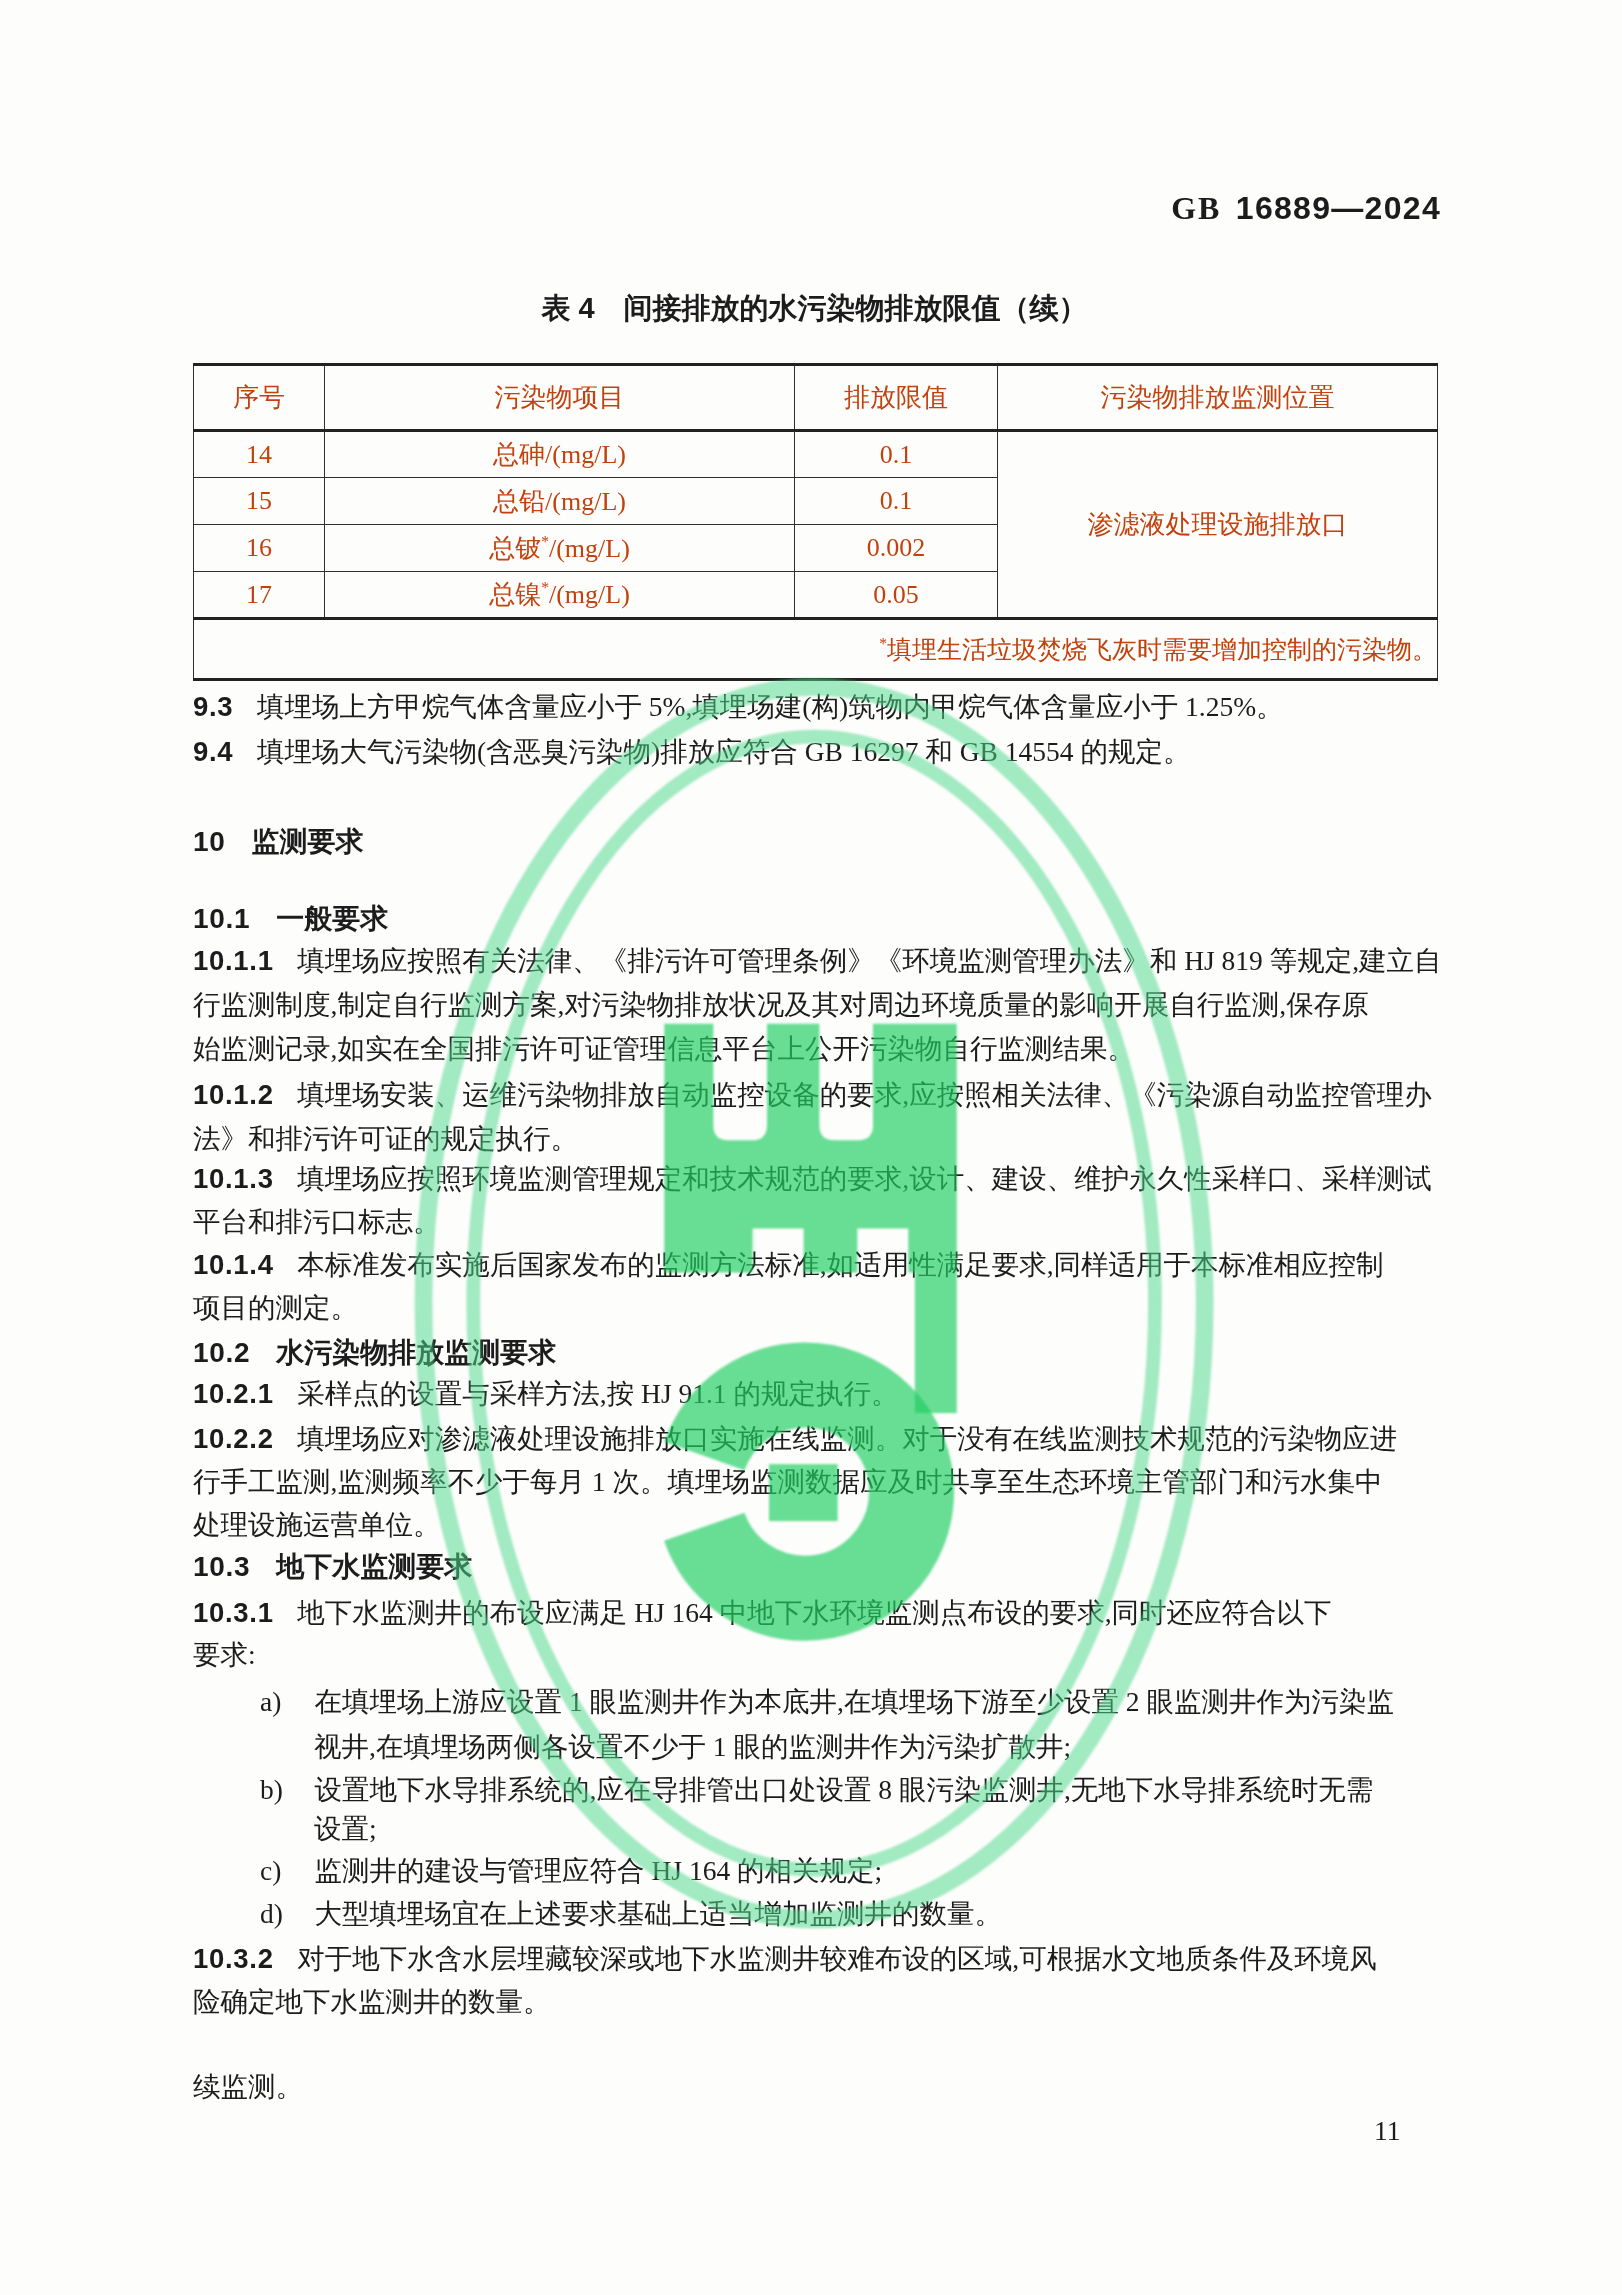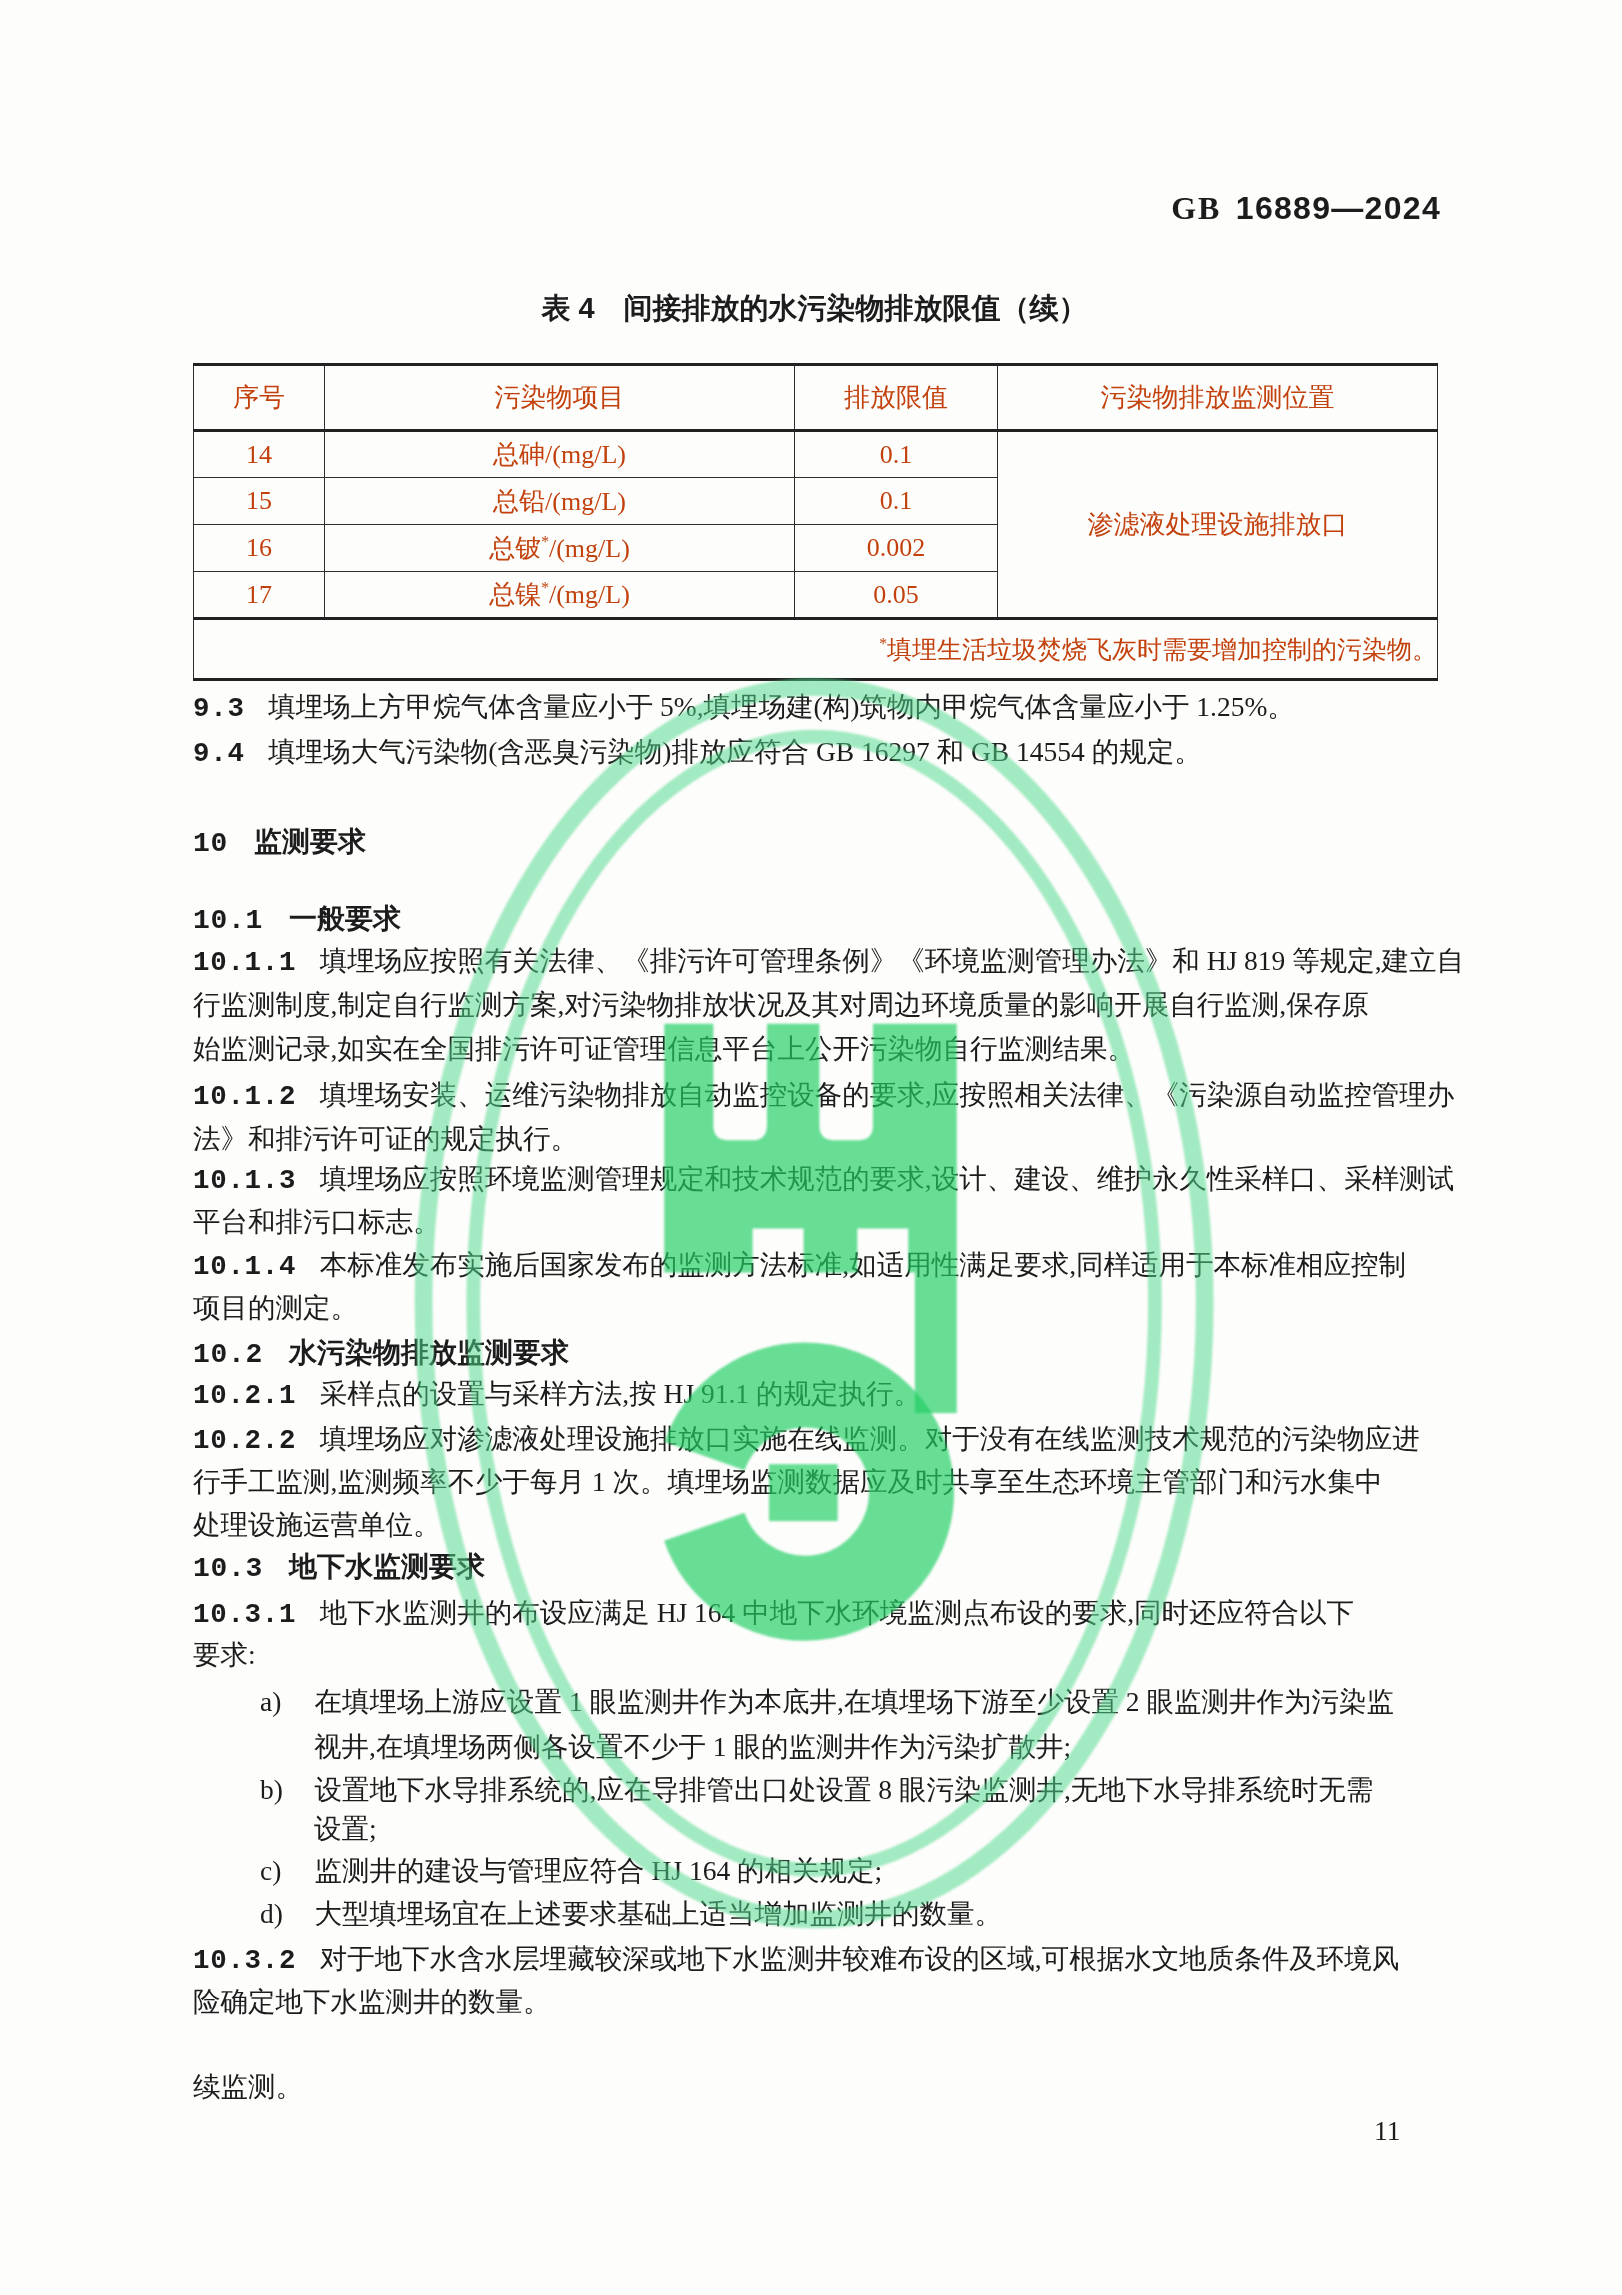--- a/index.html
+++ b/index.html
@@ -1,21 +1,21 @@
 <!DOCTYPE html>
 <html style="font-size:10.5px"><head>
 <meta charset="utf-8">
 <style>
   html,body{margin:0;padding:0;background:#e8e8e8;}
   .page{
     position:relative;width:1623px;height:2295px;background:#fdfdfc;
     font-family:"Liberation Serif",serif;color:#1c1c1c;overflow:hidden;
   }
   .ln{position:absolute;left:193px;width:1247px;font-size:27.5px;line-height:38px;white-space:nowrap;}
-  .ln .num{font-family:Liberation Mono, monospace;font-weight:700;margin-right:23.6px;letter-spacing:0.7px;text-align:right;}
+  .ln .num{font-family:Liberation Sans, sans-serif;font-weight:700;margin-right:23.6px;letter-spacing:0.7px;text-align:right;}
   .heading{font-family:"Liberation Sans",sans-serif;font-weight:700;font-size:28px;}
   .heading .num{margin-right:26px;}
   .listline{left:260px;}
   .listline .lbl{display:inline-block;min-width:31px;margin-right:23.6px;}
   .listcont{left:314px;}
   .gbcode{position:absolute;top:190px;right:182px;font-size:32px;font-weight:700;white-space:nowrap;}
   .gbcode .gb{font-family:"Liberation Serif",serif;letter-spacing:2px;margin-right:14.4px;margin-top:9px;}
   .gbcode .gbnum{font-family:"Liberation Sans",sans-serif;font-weight:600;letter-spacing:1.3px;}
   .tbl-title{position:absolute;left:193px;top:289px;width:1243px;text-align:center;
     font-family:"Liberation Sans",sans-serif;font-weight:700;font-size:29px;white-space:nowrap;}

